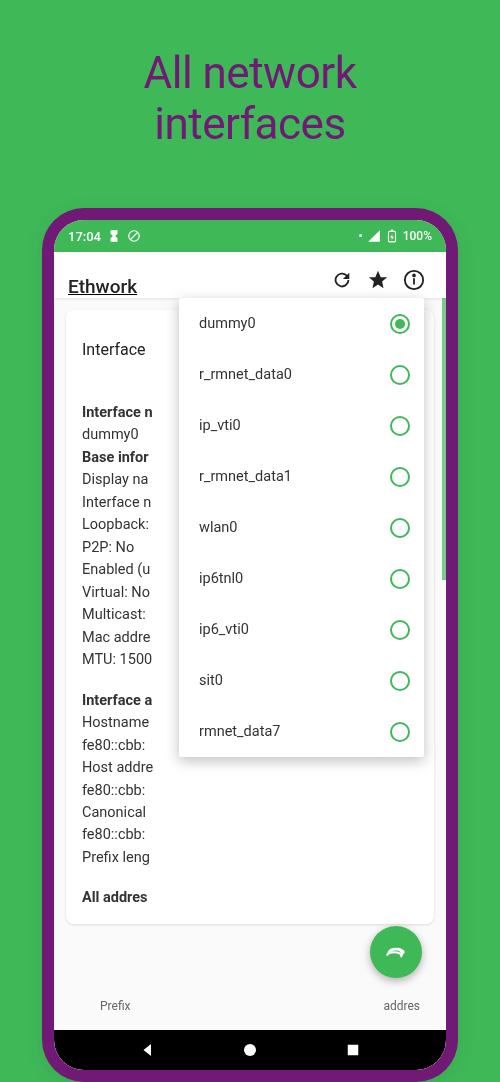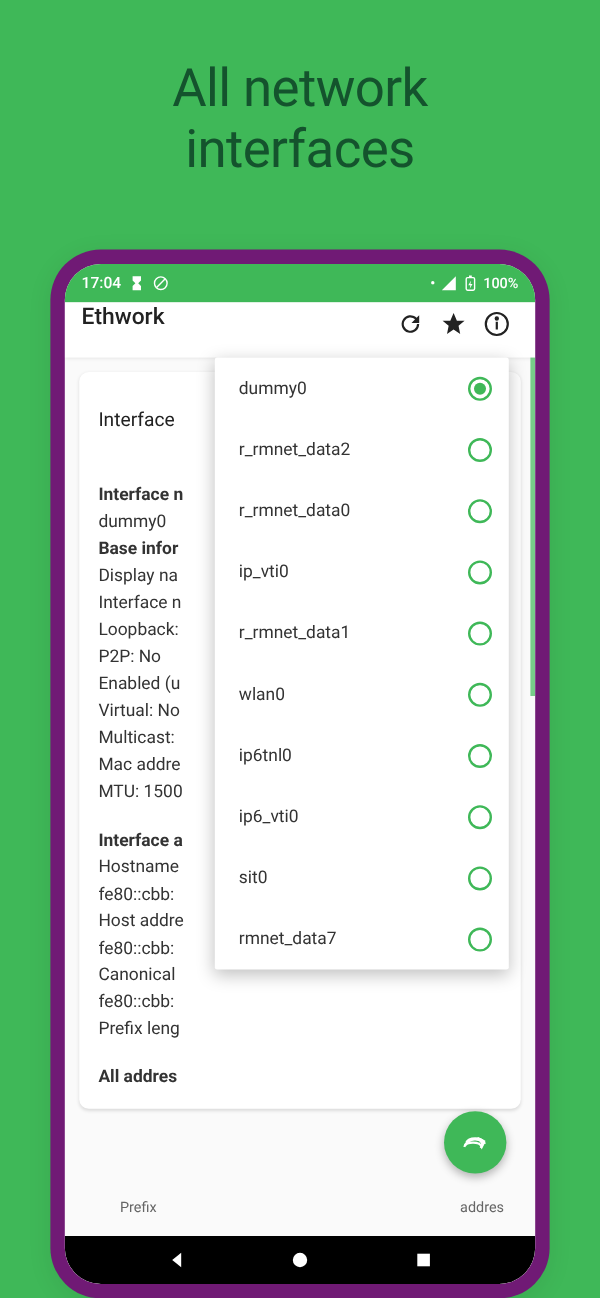--- a/index.html
+++ b/index.html
@@ -6,21 +6,21 @@
   body {
     width: 500px;
     height: 1082px;
     background: #3fb858;
     font-family: -apple-system, BlinkMacSystemFont, "Segoe UI", Roboto, sans-serif;
     overflow: hidden;
     position: relative;
   }
   .promo-title {
     text-align: center;
-    color: #14532d;
+    color: #701a75;
     font-size: 44px;
     font-weight: 400;
     padding-top: 48px;
     line-height: 1.15;
     letter-spacing: -0.5px;
   }
   .phone-frame {
     position: absolute;
     left: 42px;
     top: 208px;
@@ -49,25 +49,26 @@
     font-size: 13px;
     font-weight: 500;
   }
   .status-left { display: flex; align-items: center; gap: 6px; }
   .status-right { margin-left: auto; display: flex; align-items: center; gap: 4px; font-size: 12px; }
   .status-icon { width: 14px; height: 14px; }
   .app-bar {
     height: 46px;
     background: #ffffff;
     display: flex;
-    align-items: flex-start;
+    align-items: flex-end;
     padding: 0 14px;
     box-shadow: 0 1px 3px rgba(0,0,0,0.1);
     position: relative;
     z-index: 5;
+    text-decoration: underline;
   }
   .app-title {
     font-size: 19px;
     font-weight: 500;
     color: #222;
     flex: 1;
   }
   .app-bar-action {
     width: 36px;
     height: 36px;
@@ -296,24 +297,20 @@
         <div class="detail-line detail-bold">All addres</div>
       </div>
     </div>
 
     <div class="dropdown-menu" id="dropdown">
         <div class="menu-item">
           <span class="menu-label">dummy0</span>
           <span class="radio selected"></span>
         </div>
         <div class="menu-item">
-          <span class="menu-label">r_rmnet_data2</span>
-          <span class="radio"></span>
-        </div>
-        <div class="menu-item">
           <span class="menu-label">r_rmnet_data0</span>
           <span class="radio"></span>
         </div>
         <div class="menu-item">
           <span class="menu-label">ip_vti0</span>
           <span class="radio"></span>
         </div>
         <div class="menu-item">
           <span class="menu-label">r_rmnet_data1</span>
           <span class="radio"></span>

